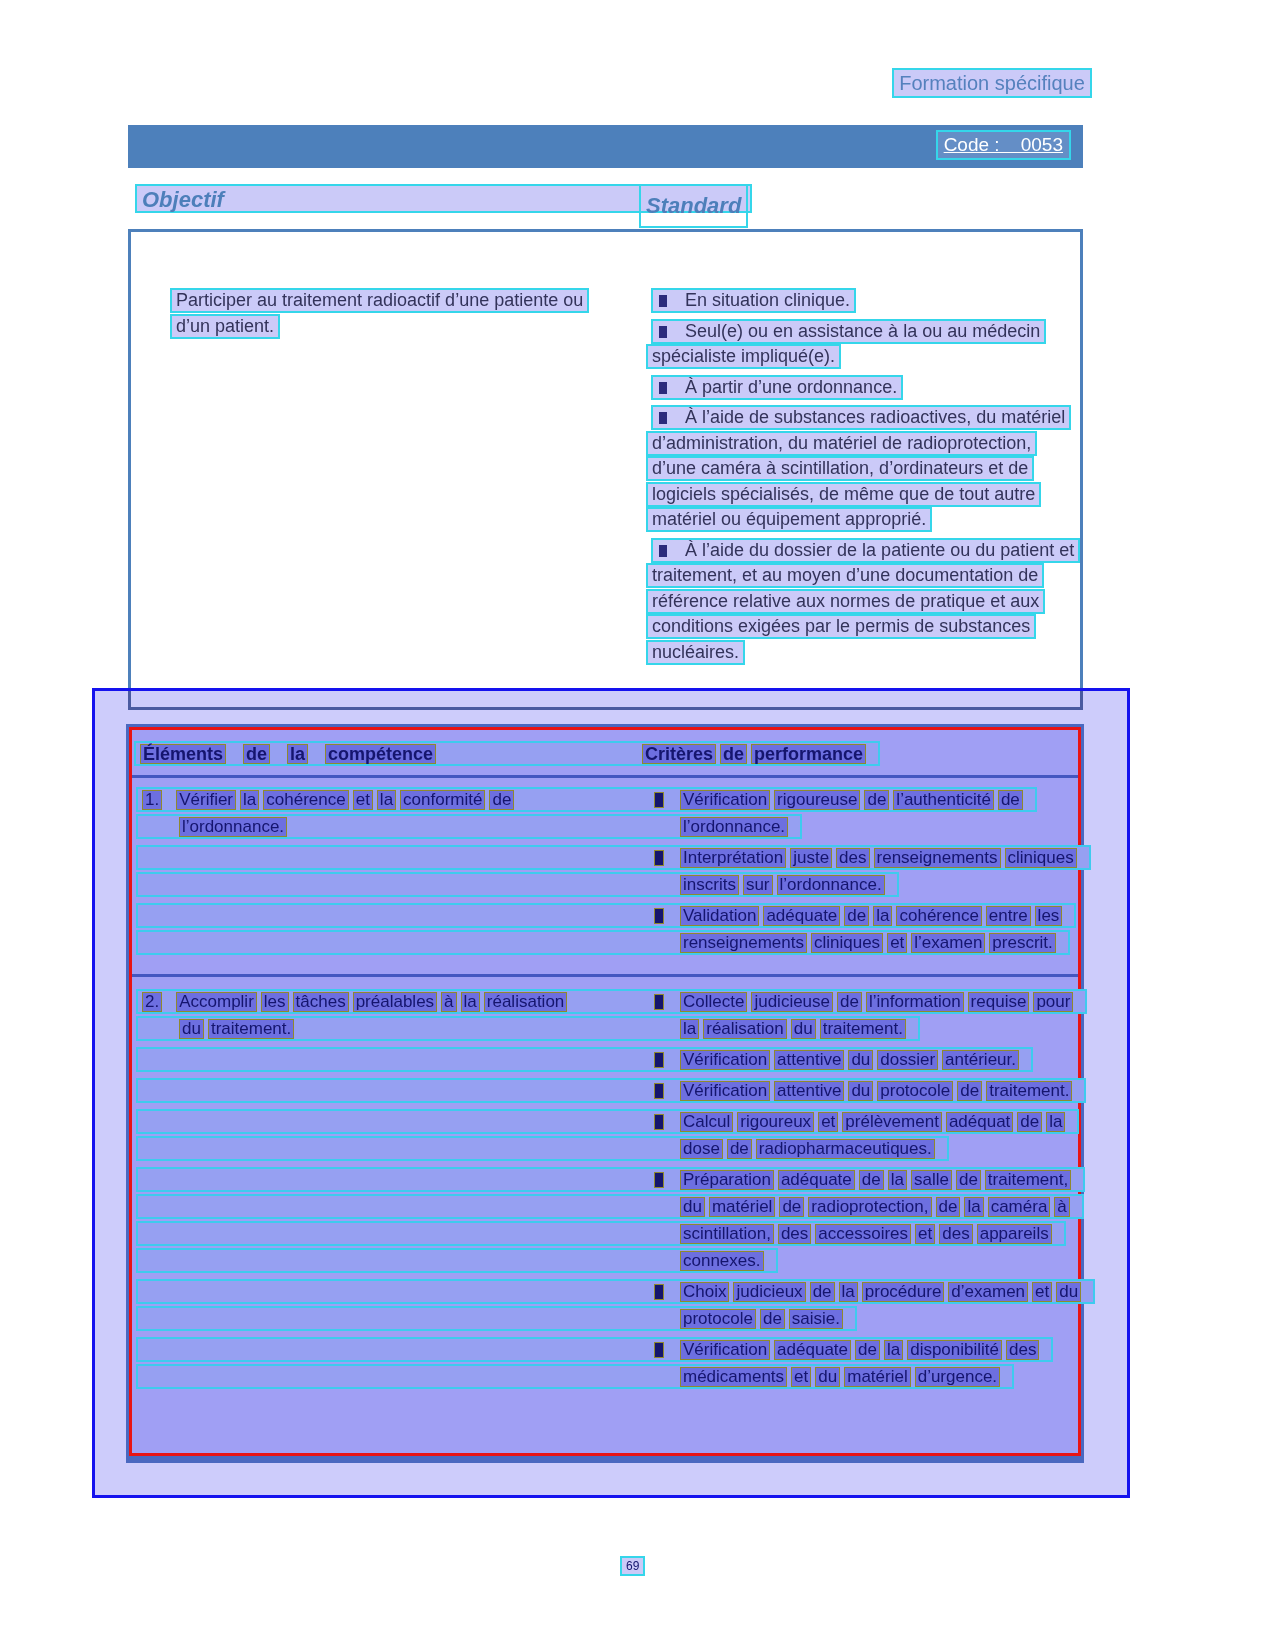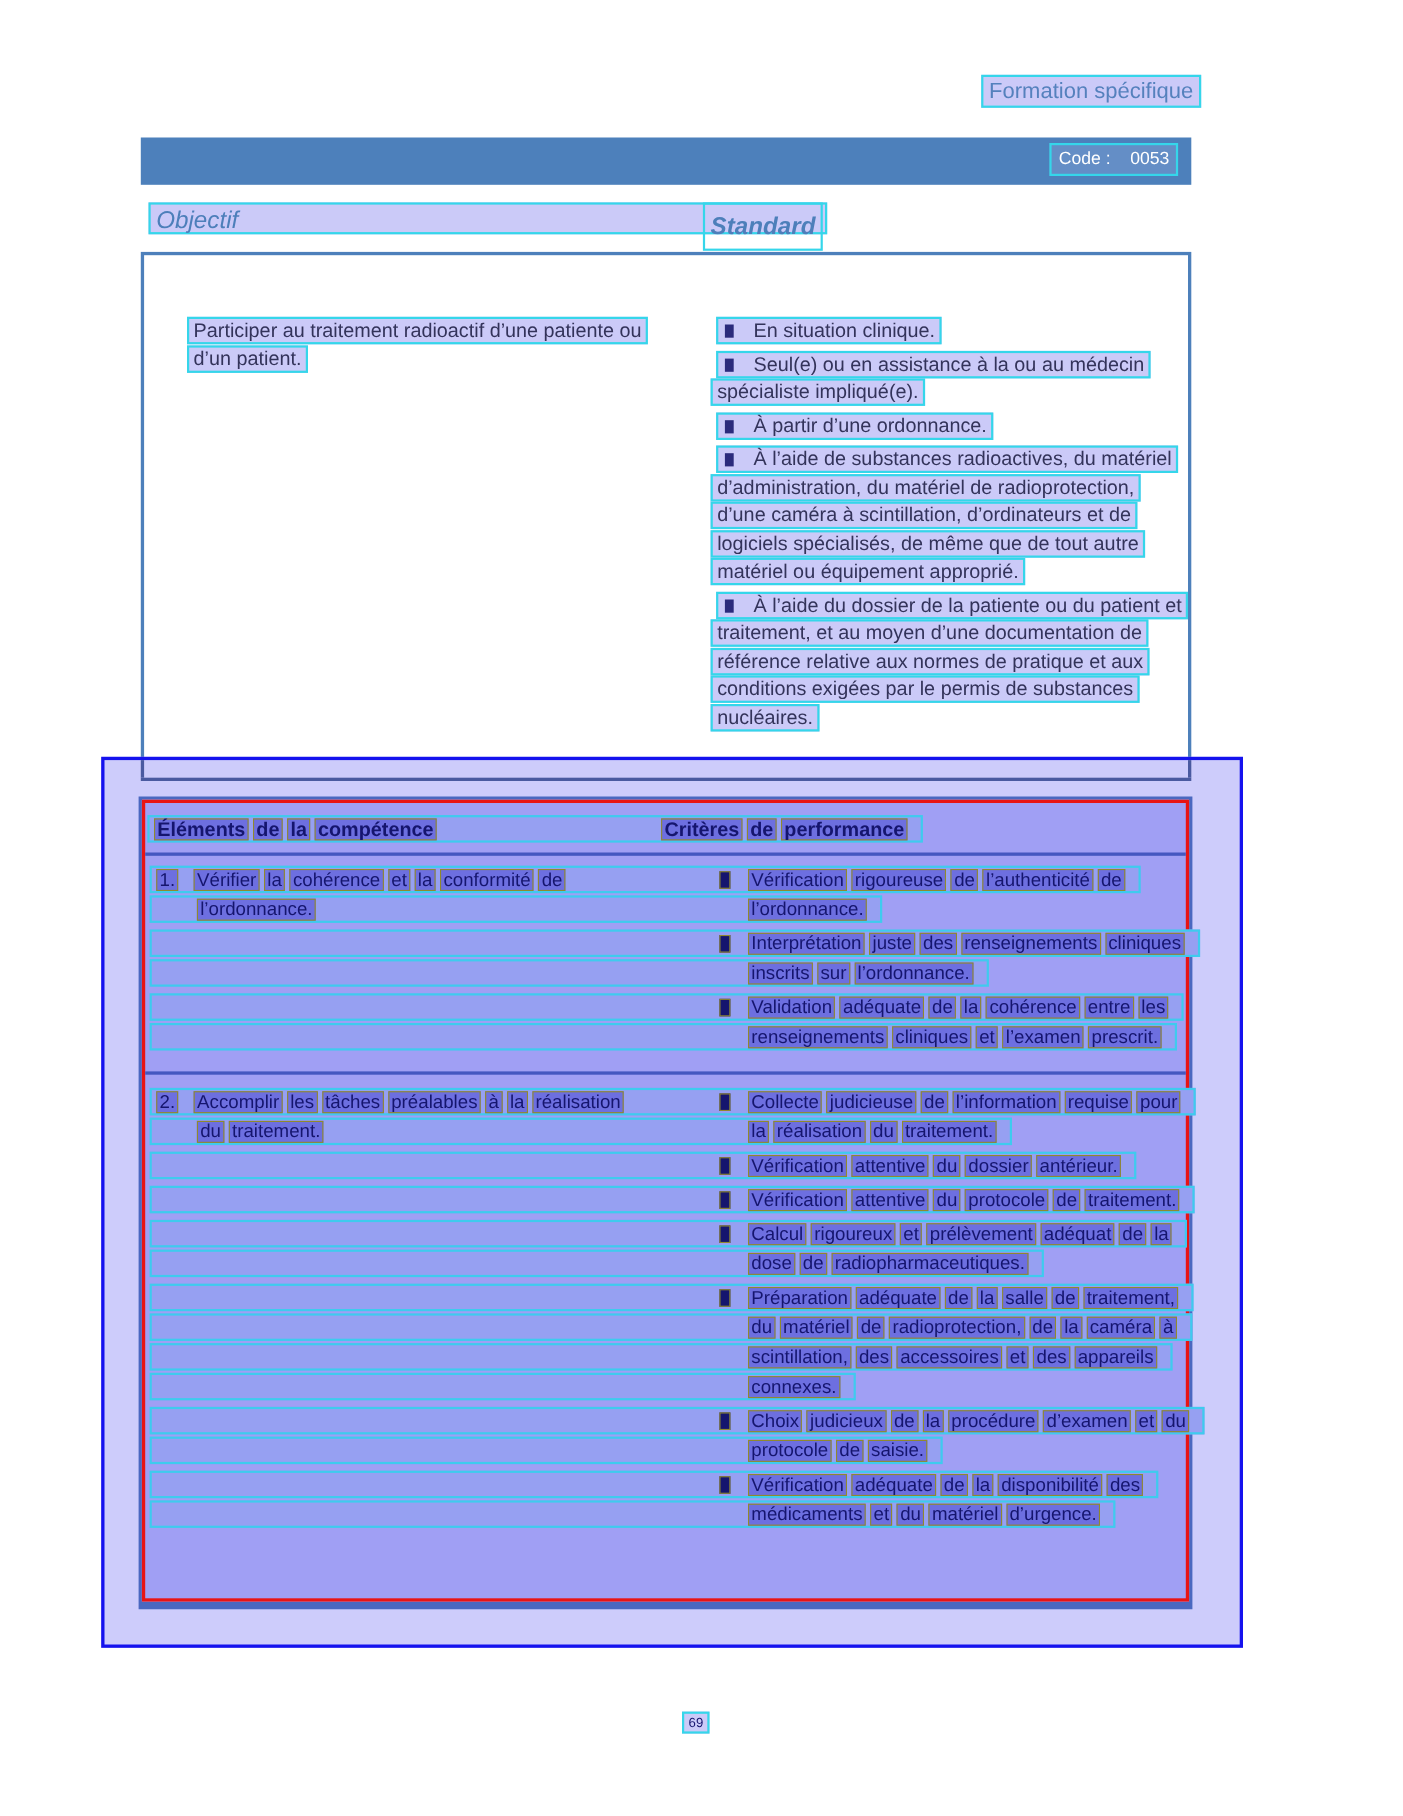--- a/index.html
+++ b/index.html
@@ -9,26 +9,26 @@
   
   .formation-box{position:absolute;left:882px;top:68px;width:200px;height:30px;
     background:var(--highlight-fill);border:2px solid var(--highlight-border);
     display:flex;align-items:center;justify-content:center;box-sizing:border-box;margin-left:10px;}
   .formation-box span{font-size:20px;color:var(--label-blue);}
 
   
   .code-bar{position:absolute;left:128px;top:125px;width:955px;height:43px;background:var(--steel-blue);}
   .code-box{position:absolute;right:12px;top:5px;height:30px;box-sizing:border-box;
     border:2px solid var(--highlight-border);background:rgba(205,204,250,0.18);
-    color:var(--bar-text);font-size:16px;display:flex;align-items:center;padding:0 6px;white-space:pre;}
+    color:var(--bar-text);font-size:19px;display:flex;align-items:center;padding:0 6px;white-space:pre;text-decoration:underline;}
 
   
   .obj-row{position:absolute;left:135px;top:184px;width:617px;height:29px;box-sizing:border-box;
     background:var(--highlight-fill);border:2px solid var(--highlight-border);}
-  .obj{position:absolute;left:5px;top:1px;font-size:22px;font-weight:normal;font-style:italic;color:var(--title-blue);}
+  .obj{position:absolute;left:5px;top:1px;font-size:22px;font-weight:bold;font-style:italic;color:var(--title-blue);}
   .std-box{position:absolute;left:502px;top:-2px;height:44px;box-sizing:border-box;
     border:2px solid var(--highlight-border);padding:0 5px;display:flex;align-items:center;}
   .std-box span{font-size:22px;font-weight:bold;font-style:italic;color:var(--title-blue);white-space:nowrap;}
 
   
   .table1{position:absolute;left:128px;top:229px;width:955px;height:481px;box-sizing:border-box;
     border:3px solid var(--steel-blue);background:#fff;}
   .t1-header{position:relative;height:47px;border-bottom:3px solid var(--steel-blue);}
   .hdr{position:absolute;font-weight:bold;font-size:19px;color:var(--header-text);
     background:var(--highlight-fill);border:2px solid var(--highlight-border);
@@ -136,21 +136,21 @@
       </div>
   </div>
 
   <div class="overlay">
     <div class="rem-h"></div>
     <div class="rem-vl"></div>
     <div class="rem-vr"></div>
     <div class="t2outer">
       <div class="t2red" id="t2-red">
         <div class="t2hdr" id="t2-hdr"><div class="band">
-              <span class="lz" style="width: 465px;">
+              <span class="lz" style="width: 506px; gap: 13px;">
                 <span class="w b">Éléments</span>
                 <span class="w b">de</span>
                 <span class="w b">la</span>
                 <span class="w b">compétence</span>
               </span>
               <span class="w b">Critères</span>
               <span class="w b">de</span>
               <span class="w b">performance</span>
             </div></div>
         <div class="t2div t2div1"></div>

